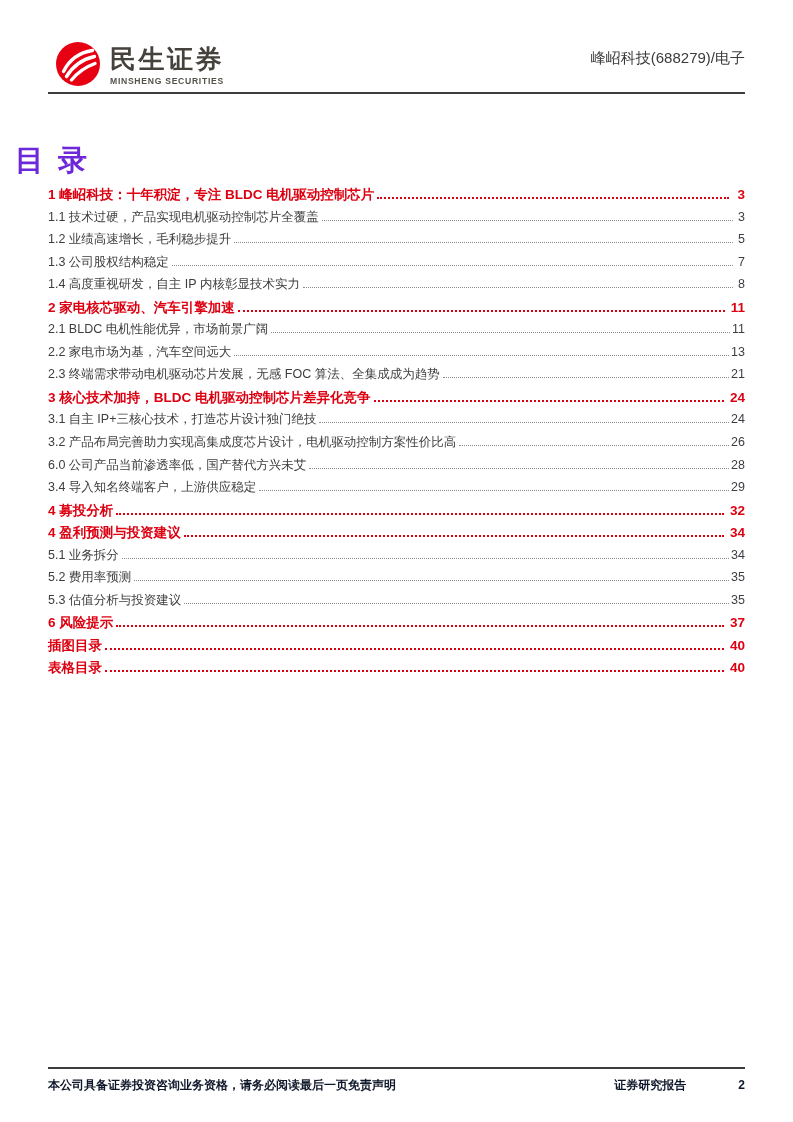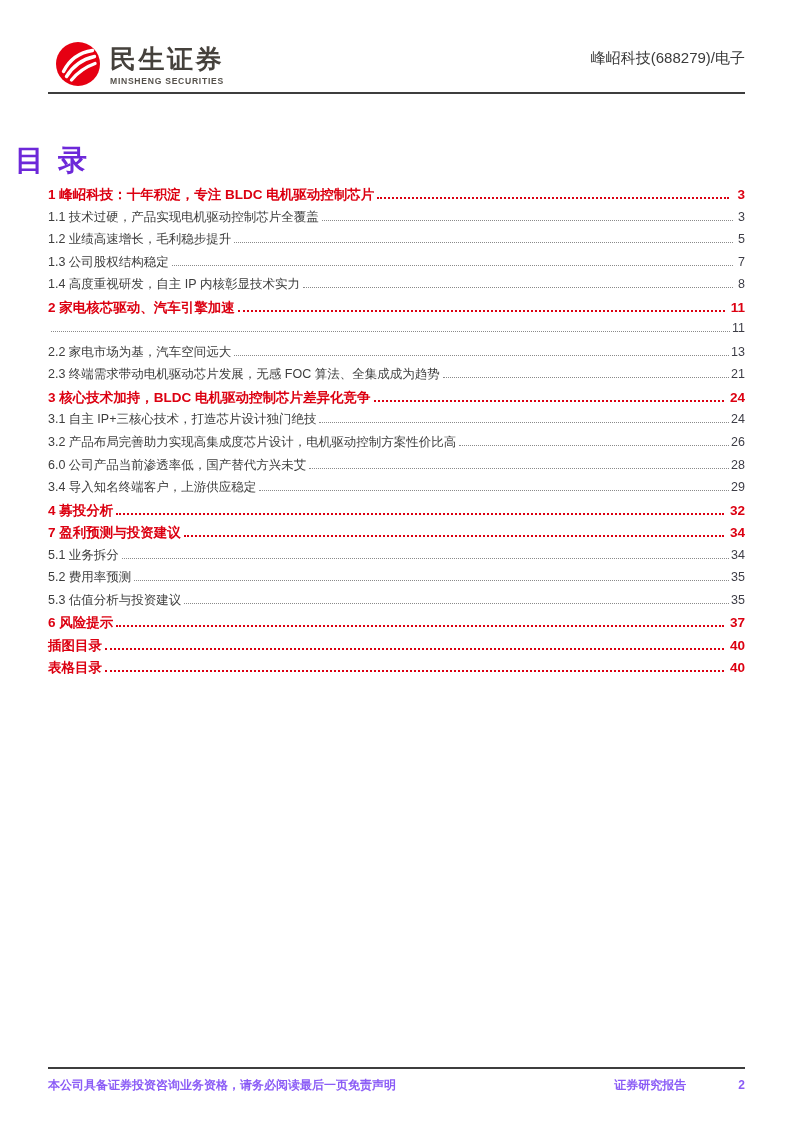--- a/index.html
+++ b/index.html
@@ -31,21 +31,21 @@
   .toc-row .leader { flex:1 1 auto; margin:0 2px 3px 3px; }
   .toc-row .toc-page { text-align:right; white-space:nowrap; }
   .toc-row.lvl1 { font-size:13.5px; font-weight:700; color:#dc0011; }
   .toc-row.lvl1 .leader { border-bottom:2px dotted #dc0011; }
   .toc-row.lvl1 .toc-page { padding-left:4px; min-width:14px; }
   .toc-row.lvl2 { font-size:12.5px; font-weight:400; color:#3d3d3d; }
   .toc-row.lvl2 .leader { border-bottom:1.5px dotted #8a8a8a; }
   .toc-row.lvl2 .toc-page { color:#3d3d46; min-width:10px; }
   
   .rule-bottom { top:1067px; }
-  .footer { position:absolute; left:48px; right:48px; top:1077px; display:flex; align-items:baseline; font-size:12px; font-weight:700; color:#8b5cf6; }
+  .footer { position:absolute; left:48px; right:48px; top:1077px; display:flex; align-items:baseline; font-size:12px; font-weight:700; color:#0f172a; }
   .footer-disclaimer { flex:1 1 auto; }
   .footer-right { display:flex; gap:52px; align-items:baseline; }
 </style>
 </head>
 <body>
 
 <div class="page">
 
   <div class="header-logo">
     <svg class="logo-circle" viewBox="0 0 46 46">
@@ -89,20 +89,21 @@
         <span class="toc-label">1.4 高度重视研发，自主 IP 内核彰显技术实力</span>
         <span class="leader"></span>
         <span class="toc-page">8</span>
       </div>
       <div class="toc-row lvl1">
         <span class="toc-label">2 家电核芯驱动、汽车引擎加速</span>
         <span class="leader"></span>
         <span class="toc-page">11</span>
       </div>
       <div class="toc-row lvl2">
+        <span class="toc-label">2.1 BLDC 电机性能优异，市场前景广阔</span>
         <span class="leader"></span>
         <span class="toc-page">11</span>
       </div>
       <div class="toc-row lvl2">
         <span class="toc-label">2.2 家电市场为基，汽车空间远大</span>
         <span class="leader"></span>
         <span class="toc-page">13</span>
       </div>
       <div class="toc-row lvl2">
         <span class="toc-label">2.3 终端需求带动电机驱动芯片发展，无感 FOC 算法、全集成成为趋势</span>
@@ -133,21 +134,21 @@
         <span class="toc-label">3.4 导入知名终端客户，上游供应稳定</span>
         <span class="leader"></span>
         <span class="toc-page">29</span>
       </div>
       <div class="toc-row lvl1">
         <span class="toc-label">4 募投分析</span>
         <span class="leader"></span>
         <span class="toc-page">32</span>
       </div>
       <div class="toc-row lvl1">
-        <span class="toc-label">7 盈利预测与投资建议</span>
+        <span class="toc-label">4 盈利预测与投资建议</span>
         <span class="leader"></span>
         <span class="toc-page">34</span>
       </div>
       <div class="toc-row lvl2">
         <span class="toc-label">5.1 业务拆分</span>
         <span class="leader"></span>
         <span class="toc-page">34</span>
       </div>
       <div class="toc-row lvl2">
         <span class="toc-label">5.2 费用率预测</span>

